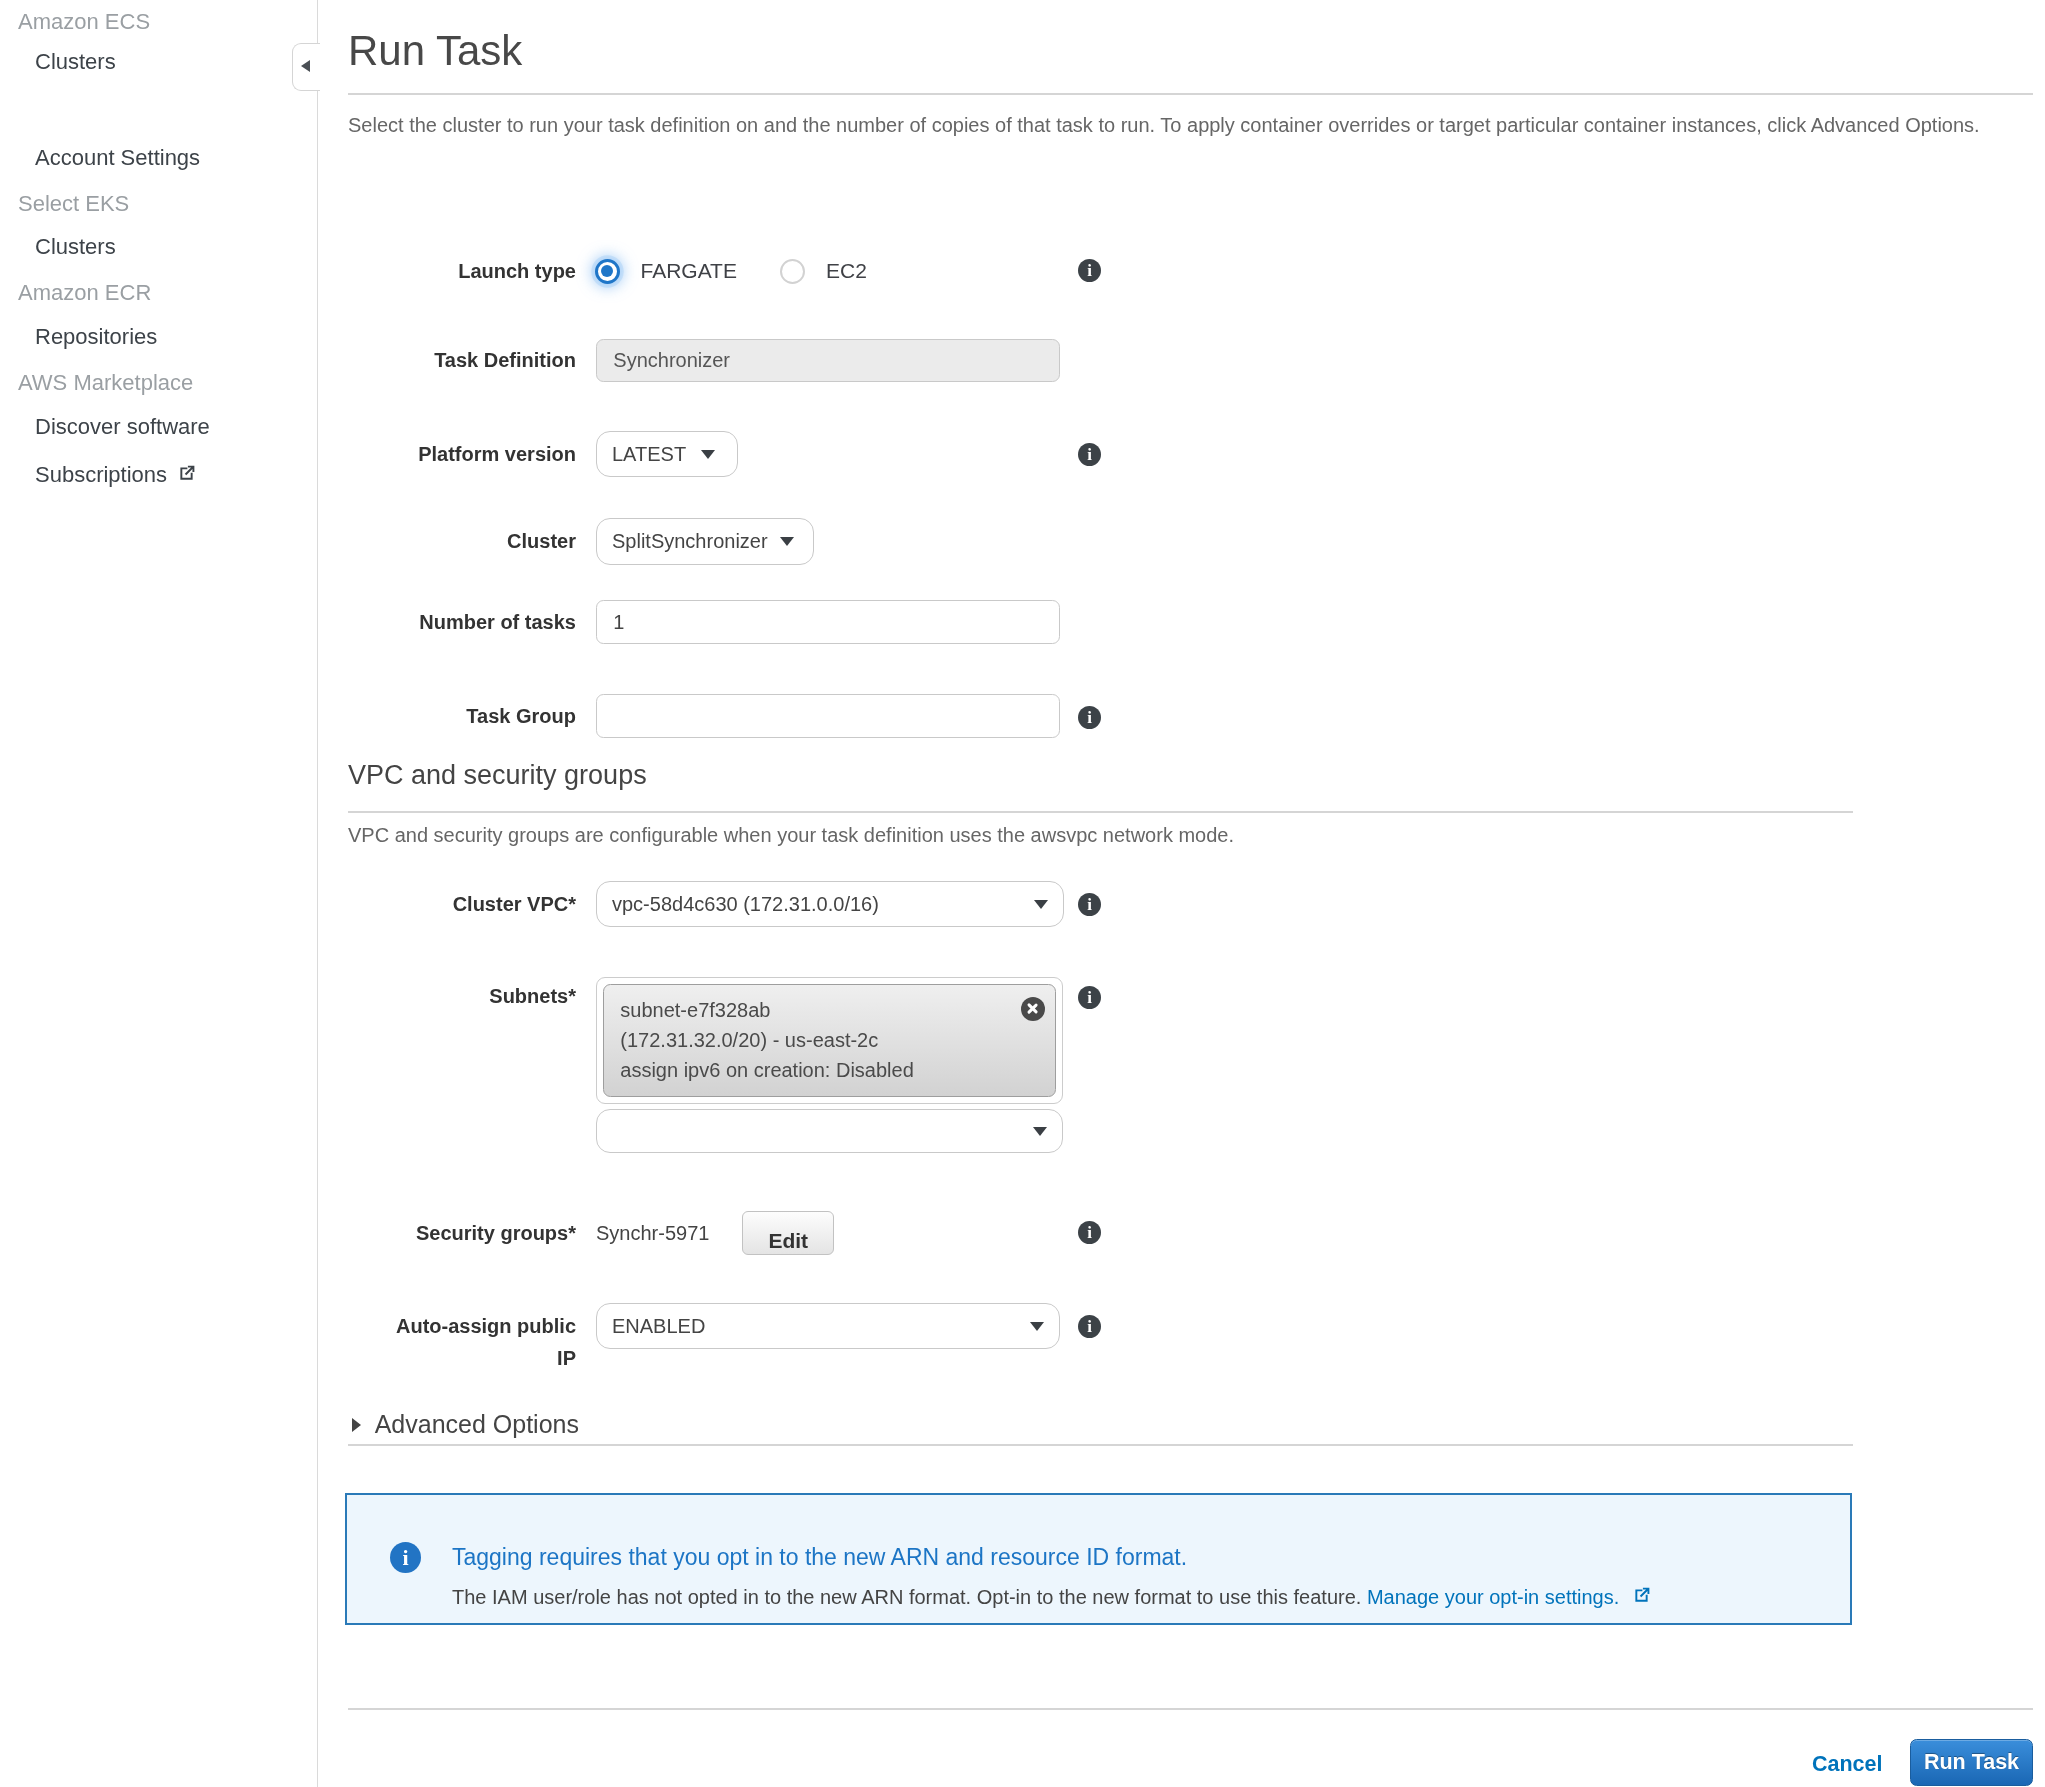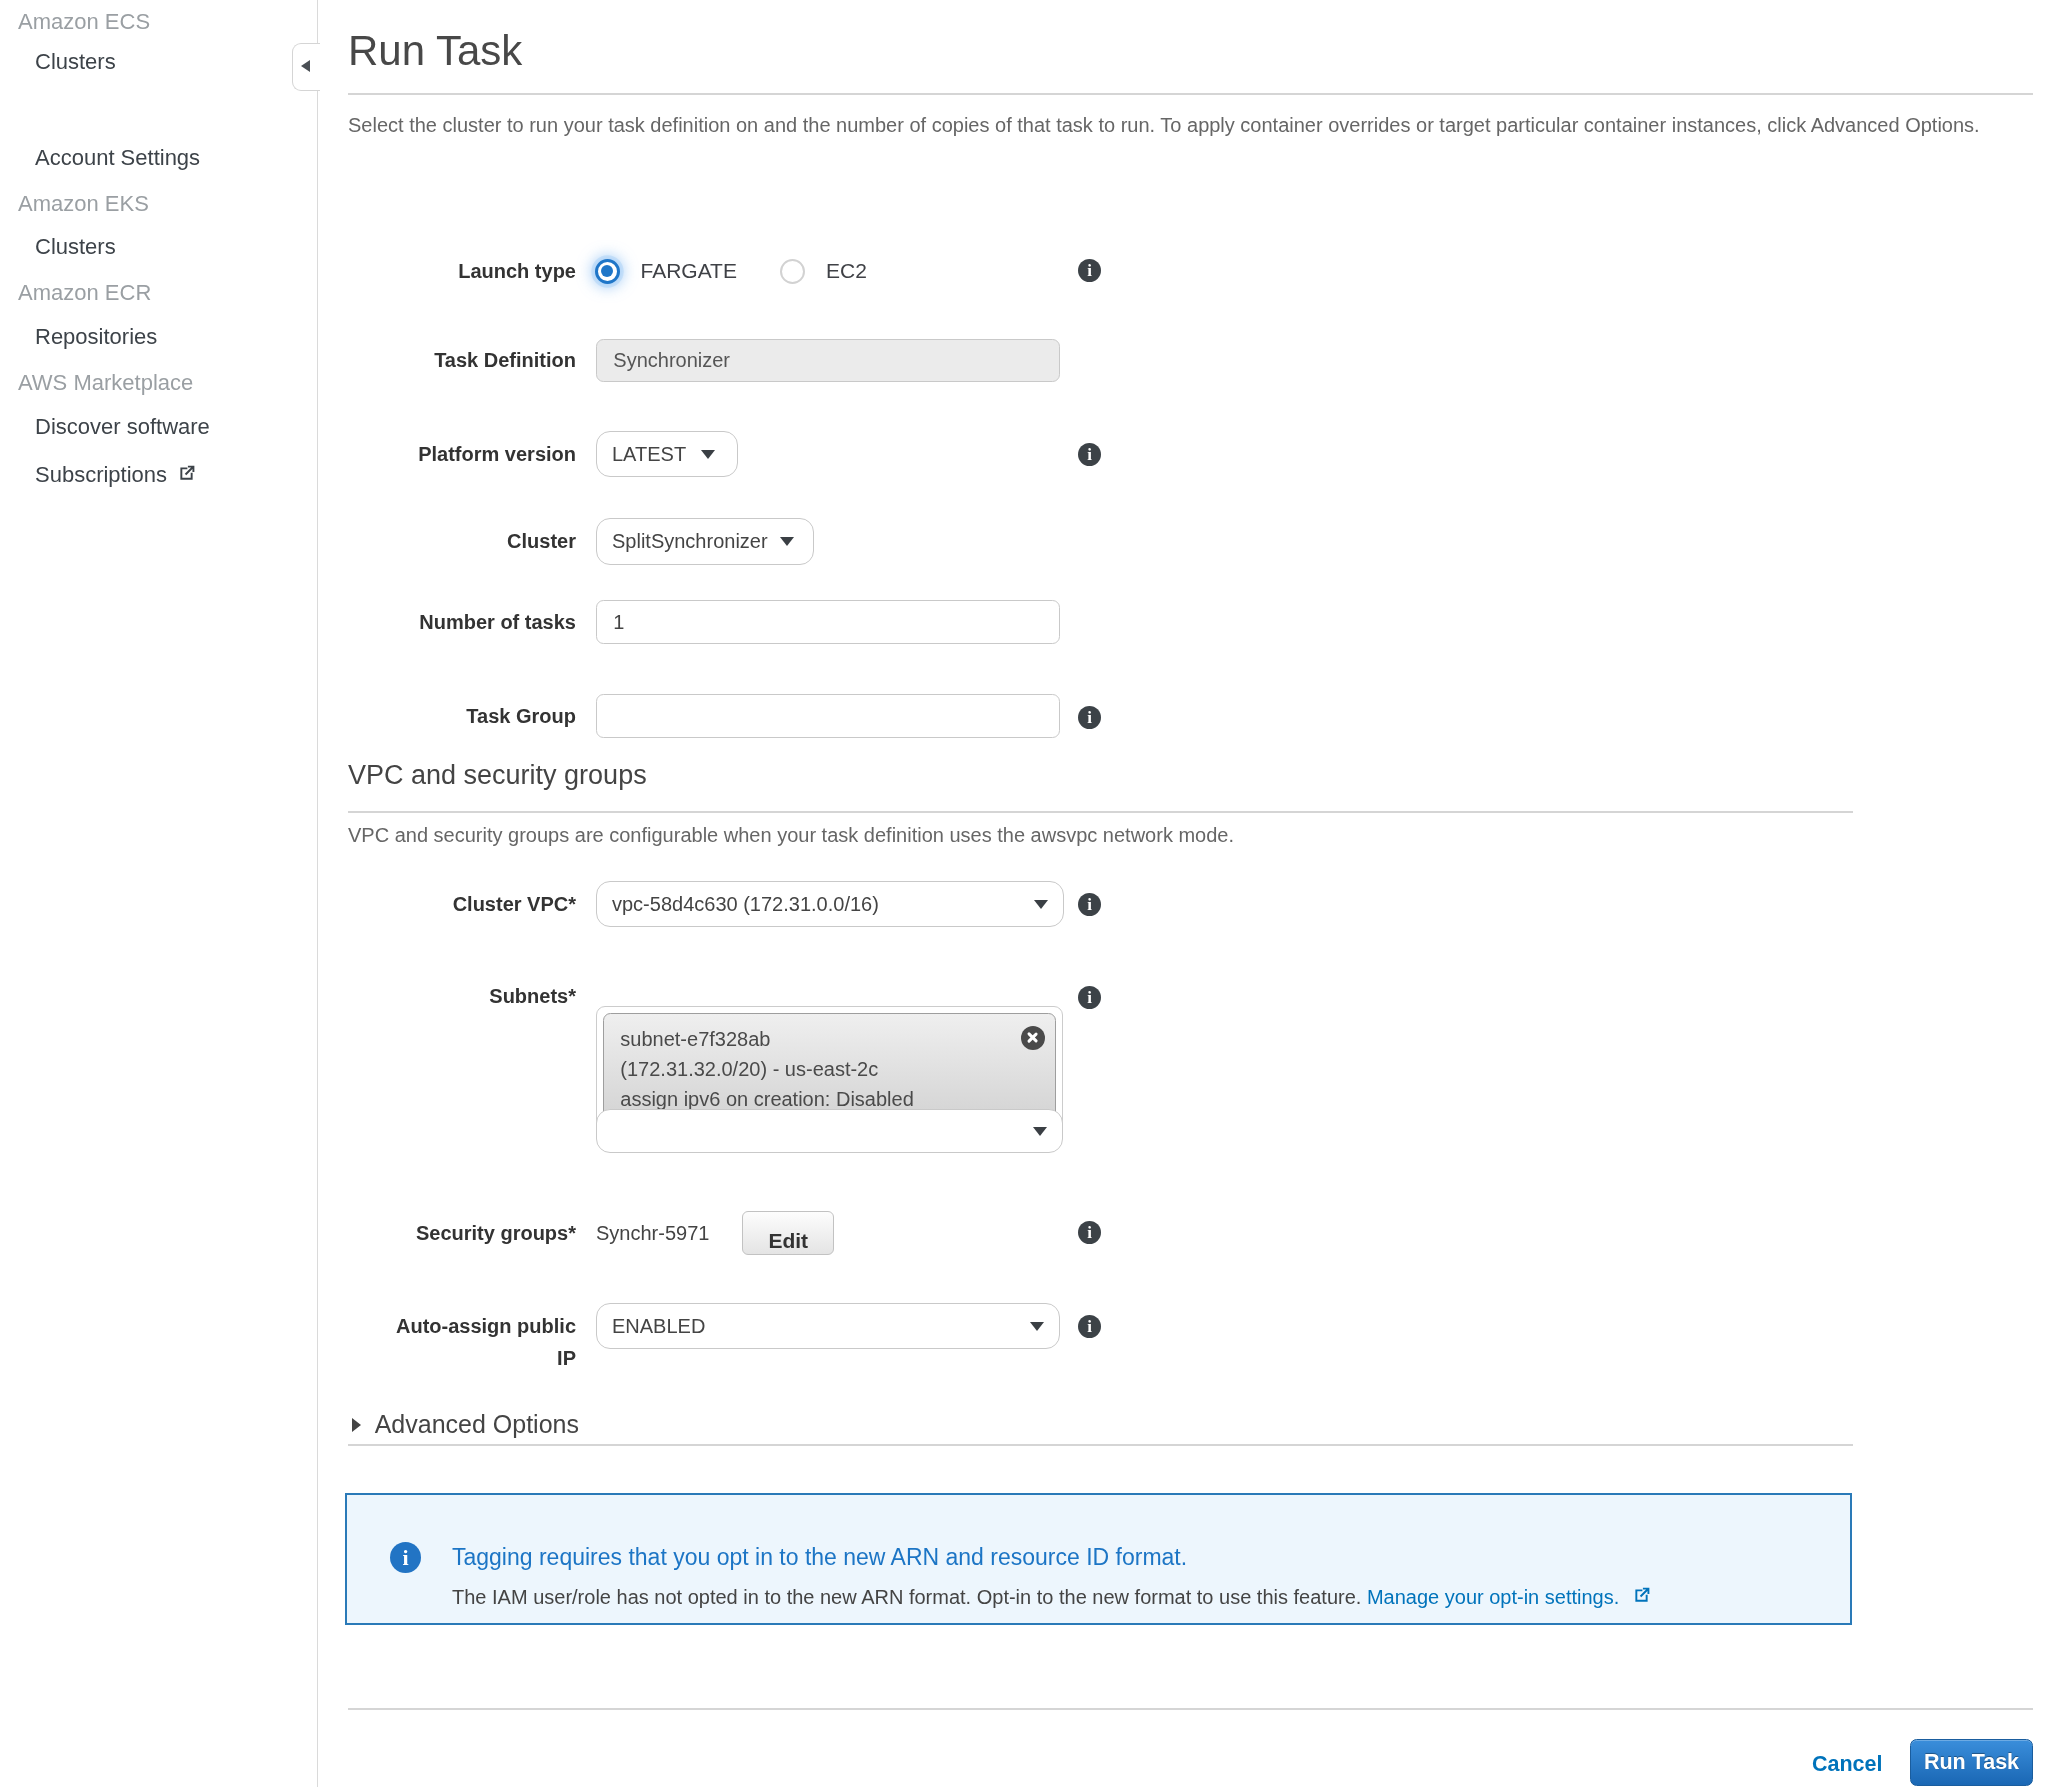--- a/index.html
+++ b/index.html
@@ -70,21 +70,21 @@
     color:#fff;font-size:21.5px;font-weight:bold;text-align:center;line-height:44px;cursor:pointer;
     text-shadow:0 -0.7px 0.7px rgba(0,0,0,0.35);box-shadow:inset 0 0.7px 0 rgba(255,255,255,0.35);}
 </style>
 </head>
 <body>
 
 <div class="sidebar">
   <div class="side-item side-header" style="top:0">Amazon ECS</div>
   <div class="side-item side-link" style="top:40px">Clusters</div>
   <div class="side-item side-link" style="top:136px">Account Settings</div>
-  <div class="side-item side-header" style="top:182px">Amazon EKS</div>
+  <div class="side-item side-header" style="top:182px">Select EKS</div>
   <div class="side-item side-link" style="top:225px">Clusters</div>
   <div class="side-item side-header" style="top:271px">Amazon ECR</div>
   <div class="side-item side-link" style="top:315px">Repositories</div>
   <div class="side-item side-header" style="top:361px">AWS Marketplace</div>
   <div class="side-item side-link" style="top:405px">Discover software</div>
   <div class="side-item side-link" style="top:453px">
     <span>Subscriptions</span><span class="ext-icon"><svg width="21" height="21" viewBox="0 0 24 24">
           <path d="M5 5 h8 v2.2 H7.2 v9.6 h9.6 V11 H19 v8 H5 z" fill="#3d4349"></path>
           <path d="M13.6 3 H21 v7.4 h-2.2 V6.8 l-7.1 7.1 -1.6 -1.6 7.1 -7.1 h-3.6 z" fill="#3d4349"></path>
         </svg></span>
@@ -137,21 +137,21 @@
   <div class="section-p" style="top:824px;">VPC and security groups are configurable when your task definition uses the awsvpc network mode.</div>
 
   <div class="flabel" style="top:881px;line-height:46px;">Cluster VPC*</div>
   <div class="fctrl selectbox" style="top:881px;width:468px;height:46px;justify-content:space-between;">
     <span>vpc-58d4c630 (172.31.0.0/16)</span>
     <span class="caret"></span>
   </div>
   <div class="info-icon" style="top:893px;">i</div>
 
   <div class="flabel" style="top:983px;line-height:27px;">Subnets*</div>
-  <div class="subnet-outer" style="top:1006px;">
+  <div class="subnet-outer" style="top:977px;">
     <div class="subnet-chip">
       <div>subnet-e7f328ab</div>
       <div>(172.31.32.0/20) - us-east-2c</div>
       <div>assign ipv6 on creation: Disabled</div>
       <span class="chip-remove"></span>
     </div>
   </div>
   <div class="fctrl selectbox" style="top:1109px;width:467px;height:44px;justify-content:flex-end;">
     <span class="caret"></span>
   </div>

